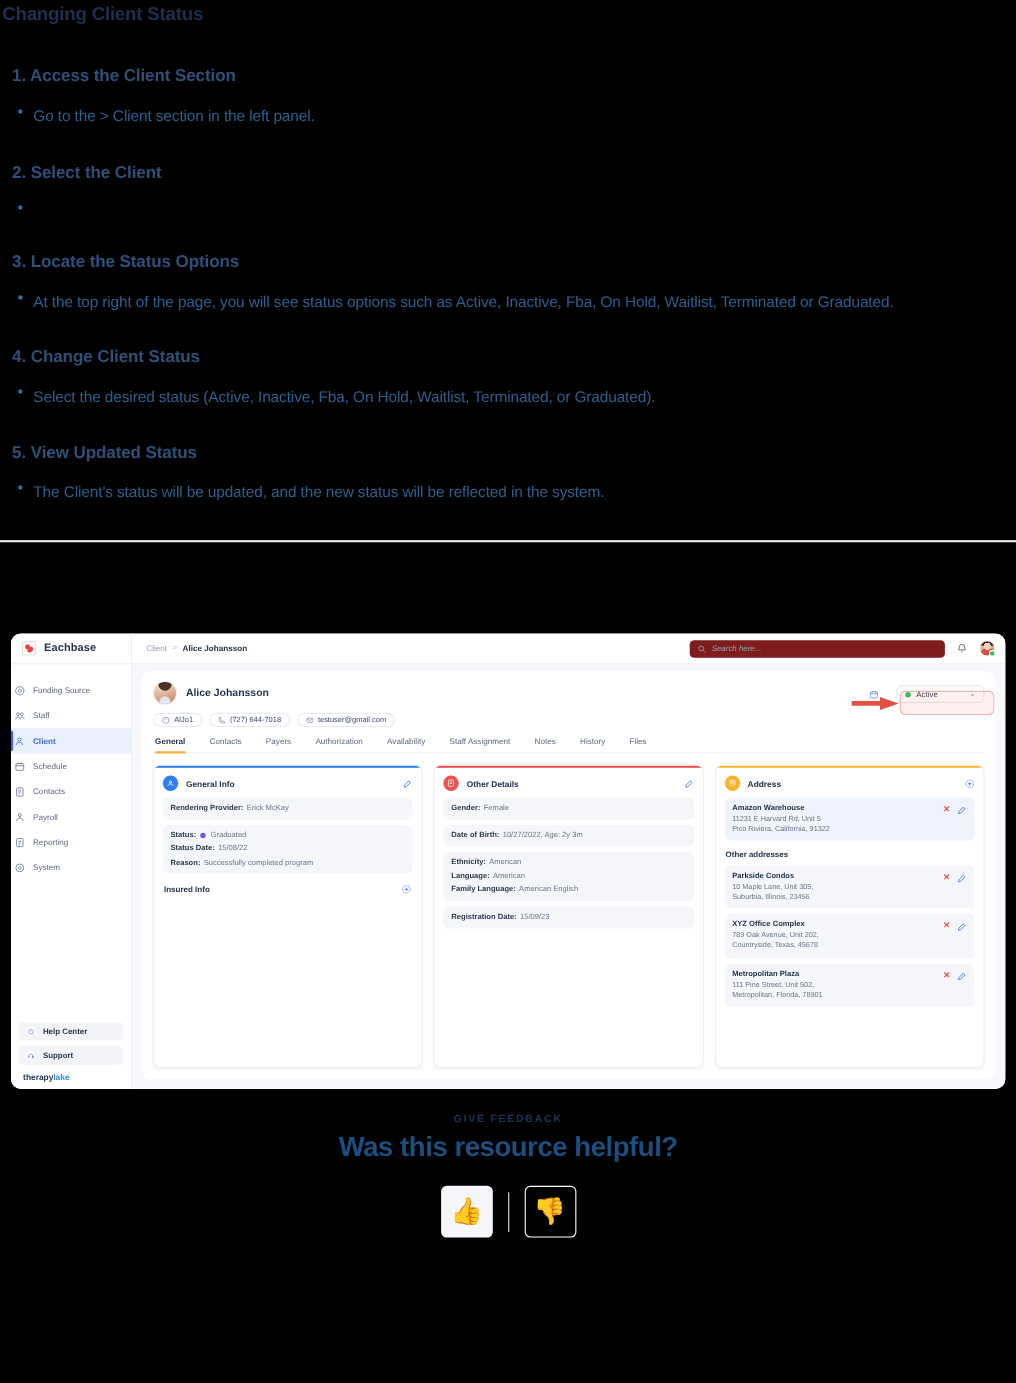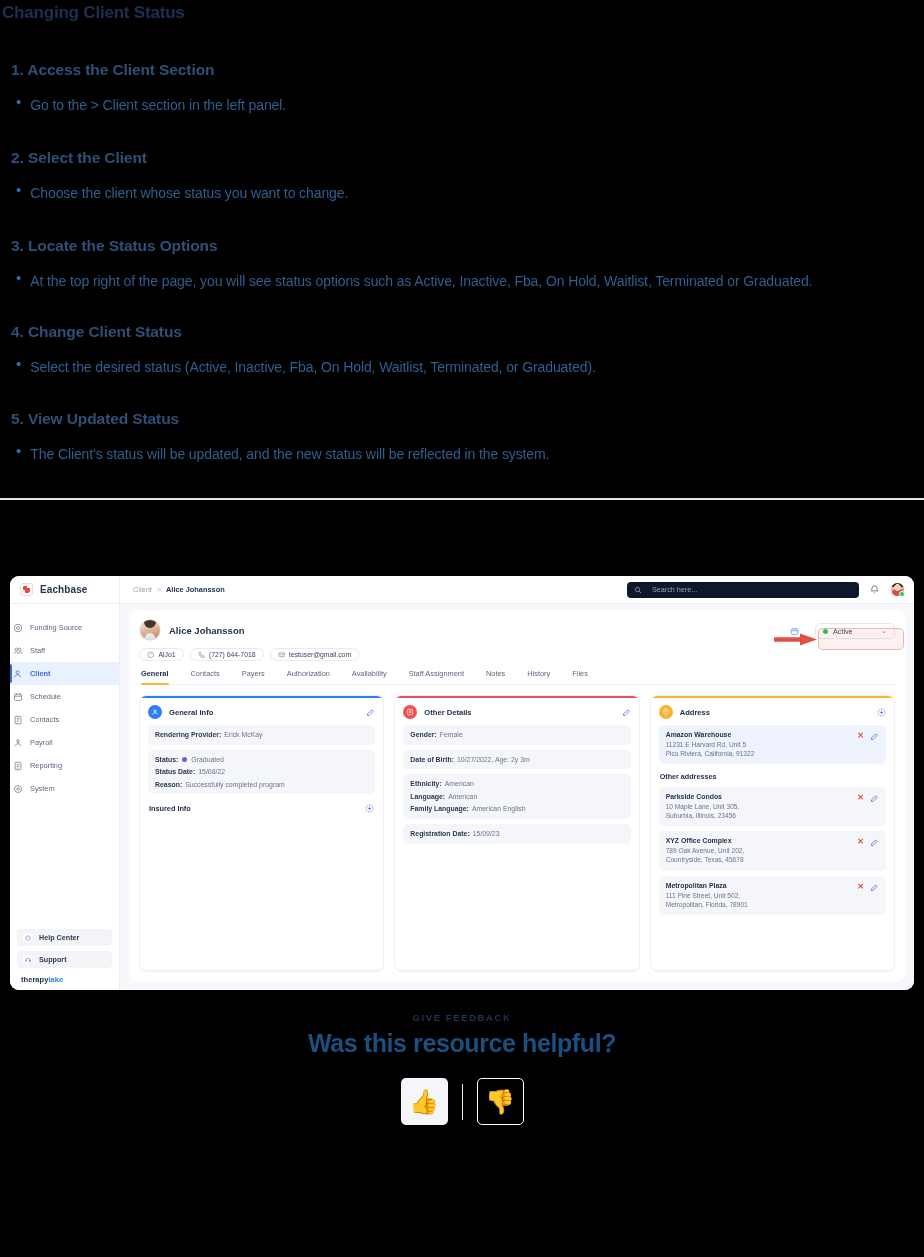--- a/index.html
+++ b/index.html
@@ -104,22 +104,22 @@
   .topbar {
     height: 28px; background: #fff; border-bottom: 1px solid #eceef3;
     display: flex; align-items: center; padding: 0 9px 0 13px; gap: 10px;
   }
   .crumb { display: flex; align-items: center; gap: 5px; font-size: 7.4px; }
   .crumb .c1 { color: #97a0b3; }
   .crumb .sep { color: #b9c0cd; font-size: 7px; }
   .crumb .c2 { color: #24324c; font-weight: 700; }
   .search {
     margin-left: auto; width: 232px; height: 16px; border-radius: 4px;
-    background: #0f172a; display: flex; align-items: center; gap: 10px;
-    padding: 0 7px; font-size: 7.2px; color: #9aa3b4;
+    background: #7f1d1d; display: flex; align-items: center; gap: 5px;
+    padding: 0 7px; font-size: 7.2px; color: #9aa3b4; font-style: italic;
   }
   .bell { width: 11px; height: 11px; display: block; }
   .avatar-top {
     width: 15px; height: 15px; border-radius: 50%; position: relative;
     background: linear-gradient(160deg,#e8c3ae 30%,#c9876a 75%);
     overflow: visible; border: 1px solid #fff;
   }
   .avatar-top::after {
     content: ""; position: absolute; right: -1px; bottom: -1px;
     width: 4.5px; height: 4.5px; border-radius: 50%;
@@ -287,21 +287,20 @@
   <div class="bullet-row">
     <span class="bullet-dot">•</span>
     <span class="bullet-txt">Go to the &gt; Client section in the left panel.</span>
   </div>
 
   <div style="height:30px"></div>
   <div class="step-h">2. Select the Client</div>
   <div style="height:12px"></div>
   <div class="bullet-row">
     <span class="bullet-dot">•</span>
-    <span class="bullet-txt">Choose the client whose status you want to change.</span>
   </div>
 
   <div style="height:30px"></div>
   <div class="step-h">3. Locate the Status Options</div>
   <div style="height:12px"></div>
   <div class="bullet-row">
     <span class="bullet-dot">•</span>
     <span class="bullet-txt">At the top right of the page, you will see status options such as Active, Inactive, Fba,  On Hold, Waitlist, Terminated or Graduated.</span>
   </div>
 

